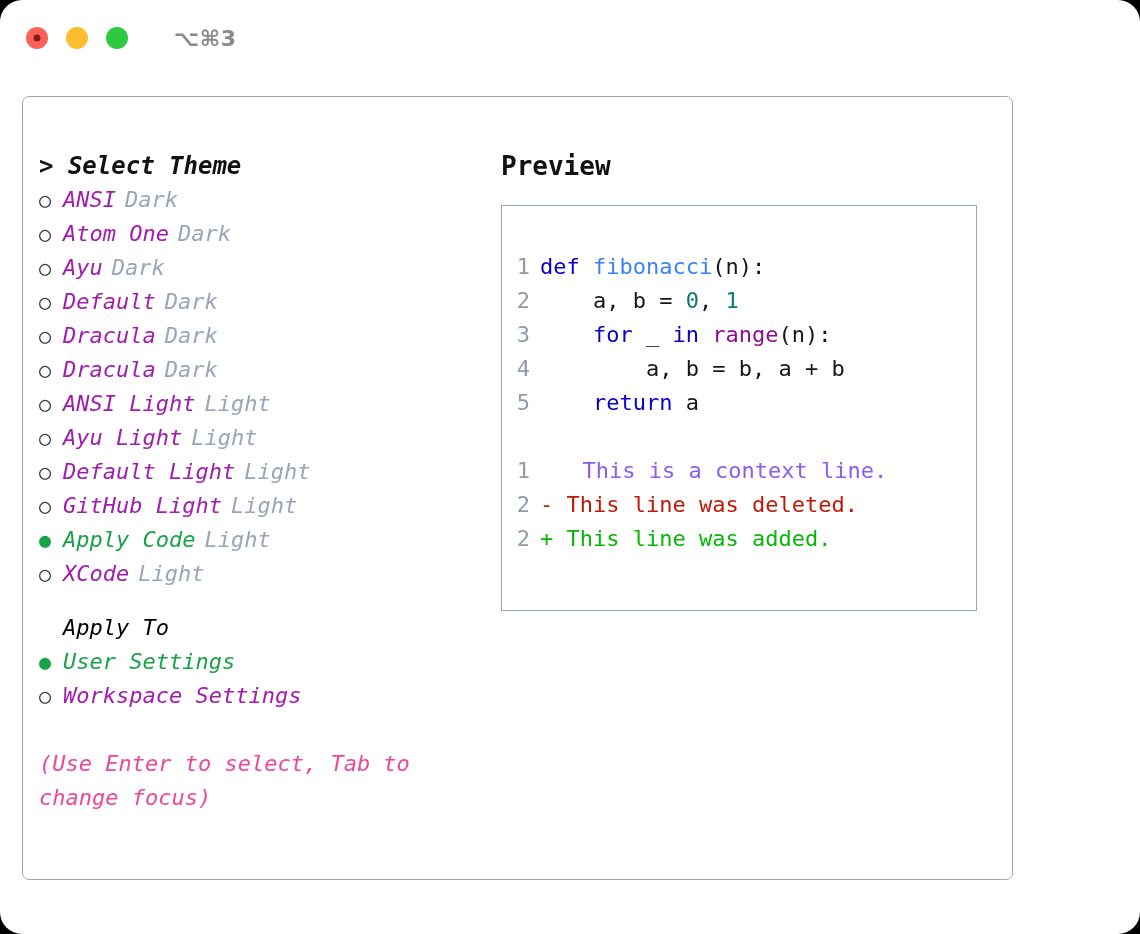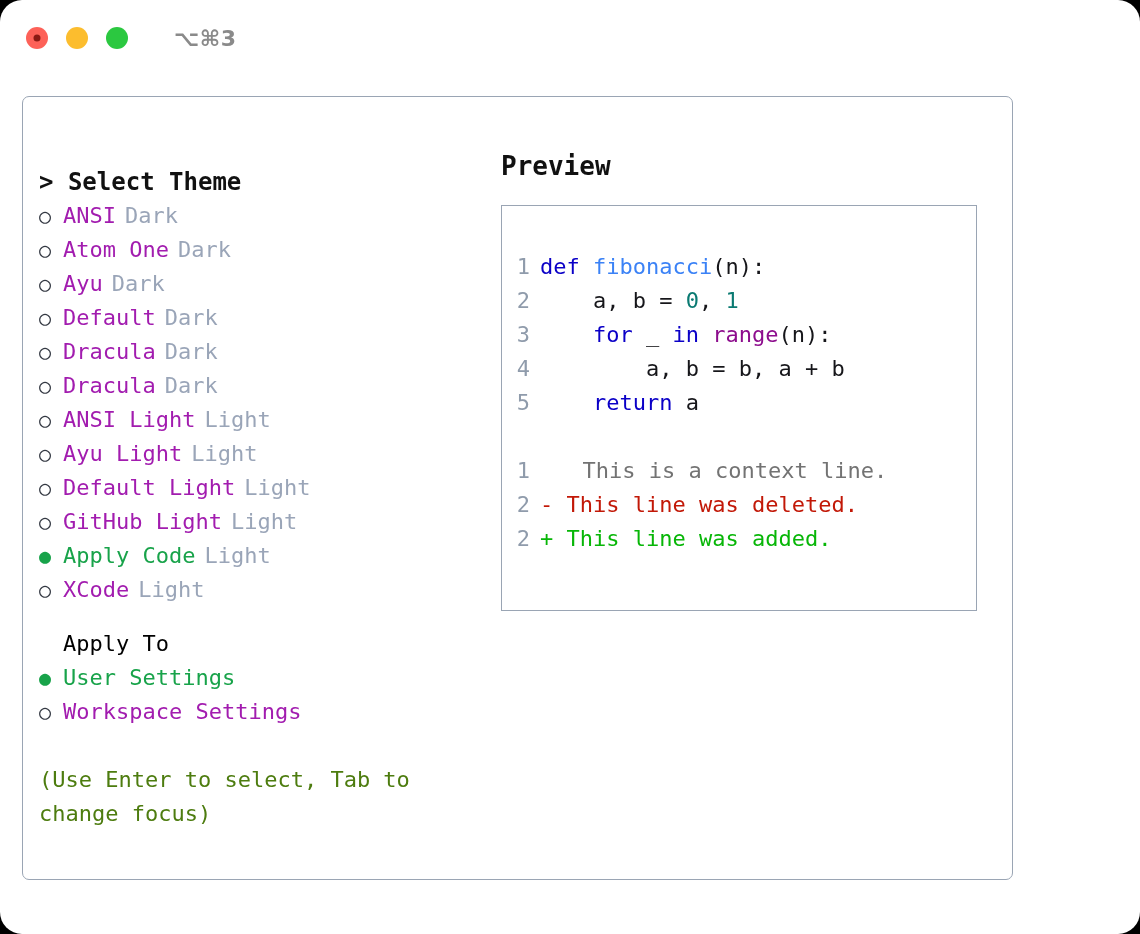--- a/index.html
+++ b/index.html
@@ -84,22 +84,23 @@
   .content {
     position: absolute;
     left: 0; top: 0;
     width: 100%; height: 100%;
   }
 
   
   .left-col {
     position: absolute;
     left: 16px;
-    top: 68px;
+    top: 52px;
     width: 460px;
+    font-style: italic;
   }
 
   .section-header {
     font-size: 24px;
     font-weight: bold;
     color: #111111;
     line-height: 34px;
     white-space: pre;
   }
 
@@ -130,21 +131,21 @@
     font-size: 22px;
     color: #000000;
     line-height: 34px;
     padding-left: 24px;
     white-space: pre;
     margin-top: 20px;
   }
 
   .hint {
     margin-top: 34px;
-    color: #4d7c0f;
+    color: #ec4899;
     font-size: 22px;
     line-height: 34px;
     width: 410px;
   }
 
   
   .right-col {
     position: absolute;
     left: 478px;
     top: 52px;
@@ -183,21 +184,21 @@
   .code-text { color: #16161a; }
 
   .tok-kw      { color: #0b00c7; }
   .tok-fn      { color: #3b82f6; }
   .tok-builtin { color: #8d0d8d; }
   .tok-num     { color: #0a7a72; }
   .tok-plain   { color: #16161a; }
 
   .gap { height: 34px; }
 
-  .diff-ctx { color: #737373; margin-left: 8px; }
+  .diff-ctx { color: #8b5cf6; margin-left: 8px; }
   .diff-del { color: #c21807; }
   .diff-add { color: #07b607; }
 </style>
 </head>
 <body>
 
 <div class="window">
 
   <div class="titlebar">
     <div class="traffic">

